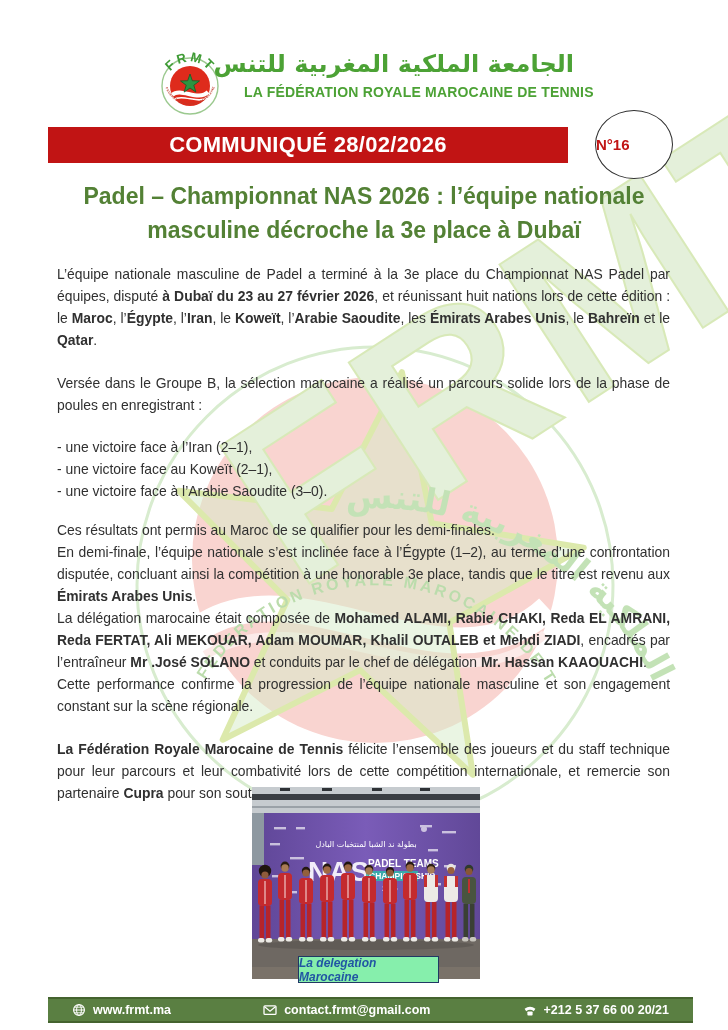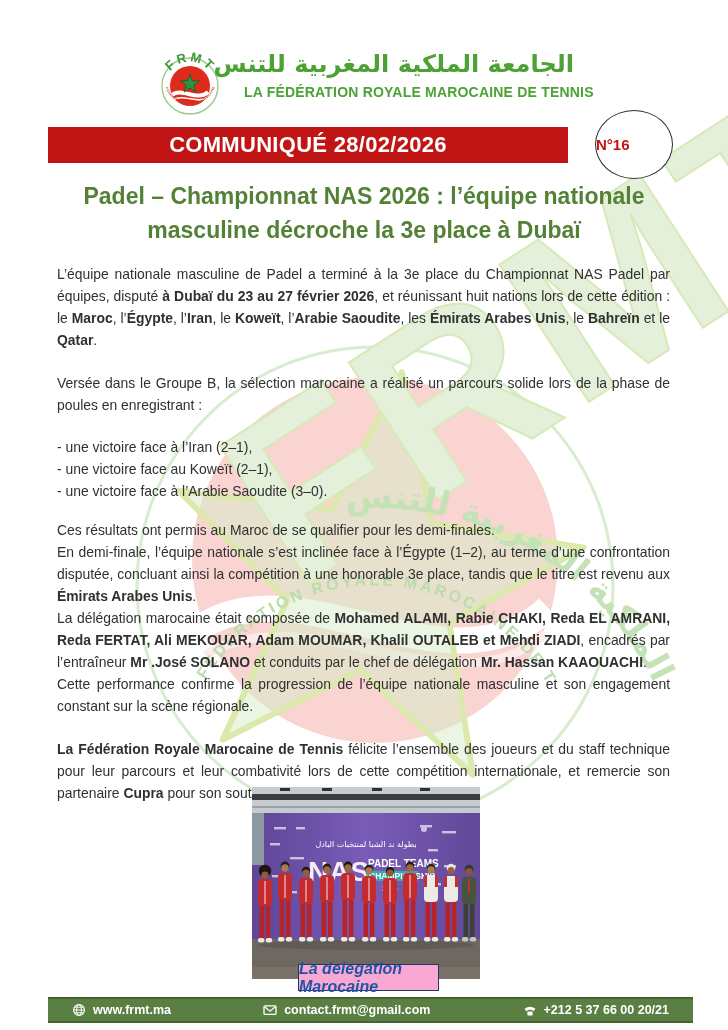--- a/index.html
+++ b/index.html
@@ -33,23 +33,23 @@
              color:#303030;text-align:justify;}
   .body-text p{margin:0;}
   .mt-a{margin-top:21px !important;}
   .mt-b{margin-top:20px !important;}
   .mt-c{margin-top:17px !important;}
   .body-text b{font-weight:bold;}
 
   
   .photo-svg{position:absolute;left:252px;top:787px;width:228px;height:192px;}
   .ph-ar{font-family:"DejaVu Sans",sans-serif;}
-  .photo-caption{position:absolute;left:298px;top:956px;width:139px;height:25px;background:#f9a8d4;
+  .photo-caption{position:absolute;left:298px;top:956px;width:139px;height:25px;background:#86efac;
                  border:1.3px solid #203864;display:flex;align-items:center;justify-content:center;
-                 font-style:italic;font-weight:600;font-size:16px;color:#2155A3;z-index:2;margin-top:8px;}
+                 font-style:italic;font-weight:600;font-size:12px;color:#2155A3;z-index:2;}
 
   
   .footer-bar{position:absolute;left:48px;top:997px;width:645px;height:26px;background:#5A7F42;
               border-top:2px solid #44632E;border-bottom:2px solid #44632E;box-sizing:border-box;
               display:flex;align-items:center;justify-content:space-between;padding:0 24px;}
   .footer-item{display:flex;align-items:center;gap:7px;color:#ffffff;font-weight:bold;font-size:12.5px;}
   .footer-item svg{display:block;}
 
   
   .wm-frmt{font-family:"Liberation Sans",sans-serif;font-weight:bold;font-size:238px;

